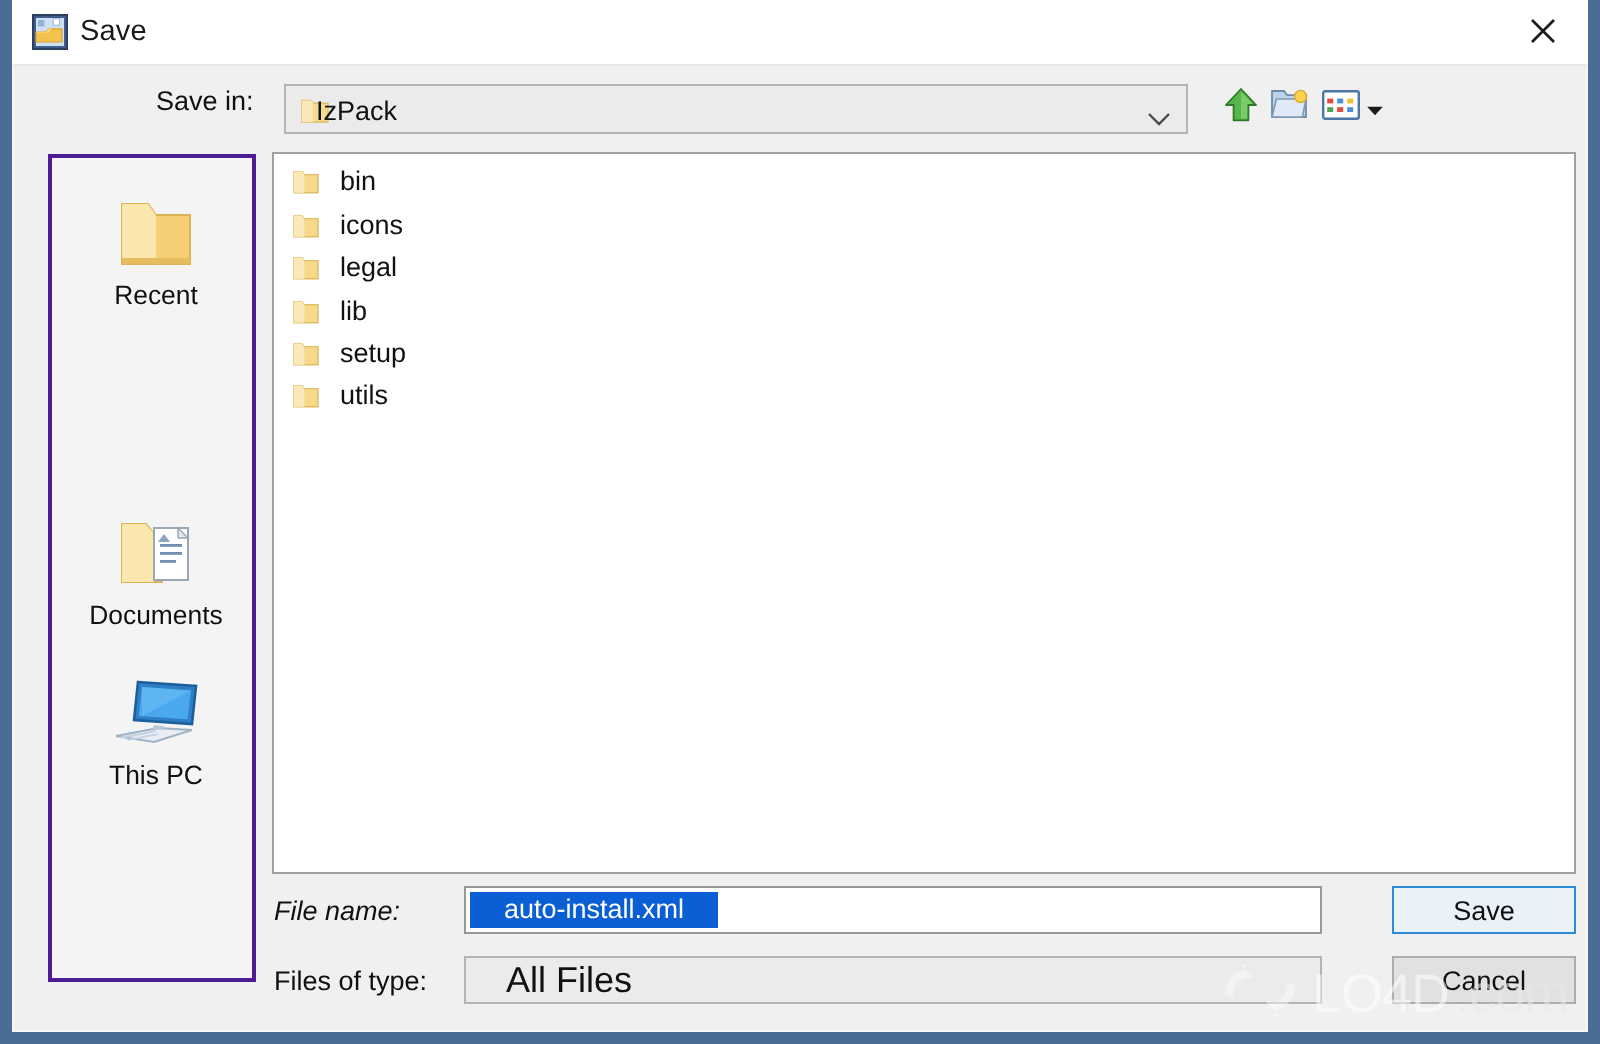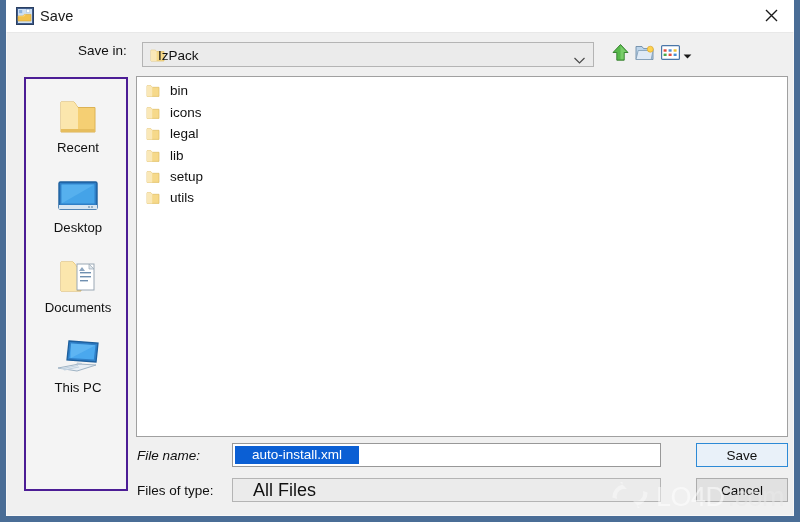--- a/index.html
+++ b/index.html
@@ -354,33 +354,20 @@
       <span class="pi">
         <svg width="42" height="38" viewBox="0 0 42 38">
           <path d="M4 4 L17 4 L21 9.5 L38 9.5 L38 34 L4 34 Z" fill="#f5cf73" stroke="#dcb254" stroke-width="1"></path>
           <path d="M4 4 L17 4 L21 9.5 L21 34 L4 34 Z" fill="#fbe6ad"></path>
           <path d="M38 31 L4 31 L4 34 L38 34 Z" fill="#e6bd5e"></path>
         </svg>
       </span>
       <span class="pl">Recent</span>
     </div>
 
-    <div class="place" id="place-1">
-      <span class="pi">
-        <svg width="44" height="36" viewBox="0 0 44 36">
-          <rect x="3" y="3" width="38" height="27" rx="1.5" fill="#2f7fc7" stroke="#1d5f9d" stroke-width="1.4"></rect>
-          <path d="M5.5 5.5 L38.5 5.5 L38.5 24.5 L5.5 24.5 Z" fill="#44a3e8"></path>
-          <path d="M5.5 5.5 L38.5 5.5 L5.5 24.5 Z" fill="#63b9f2" opacity="0.6"></path>
-          <rect x="3" y="26" width="38" height="4" fill="#d8e6f2"></rect>
-          <circle cx="33" cy="28" r="0.9" fill="#7a98b0"></circle>
-          <circle cx="36" cy="28" r="0.9" fill="#7a98b0"></circle>
-        </svg>
-      </span>
-      <span class="pl">Desktop</span>
-    </div>
 
     <div class="place" id="place-2">
       <span class="pi">
         <svg width="44" height="38" viewBox="0 0 44 38">
           <path d="M5 4 L17 4 L21 9 L25 9 L25 33 L5 33 Z" fill="#f5cf73" stroke="#dcb254" stroke-width="1"></path>
           <path d="M5 4 L17 4 L21 9 L21 33 L5 33 Z" fill="#fbe6ad"></path>
           <rect x="21" y="6" width="17" height="26" fill="#ffffff" stroke="#9aa7b4" stroke-width="1"></rect>
           <path d="M33 6 L38 11 L33 11 Z" fill="#dfe6ec" stroke="#9aa7b4" stroke-width="0.7"></path>
           <rect x="24" y="14" width="11" height="1.4" fill="#6f8fb0"></rect>
           <rect x="24" y="18" width="11" height="1.4" fill="#6f8fb0"></rect>

